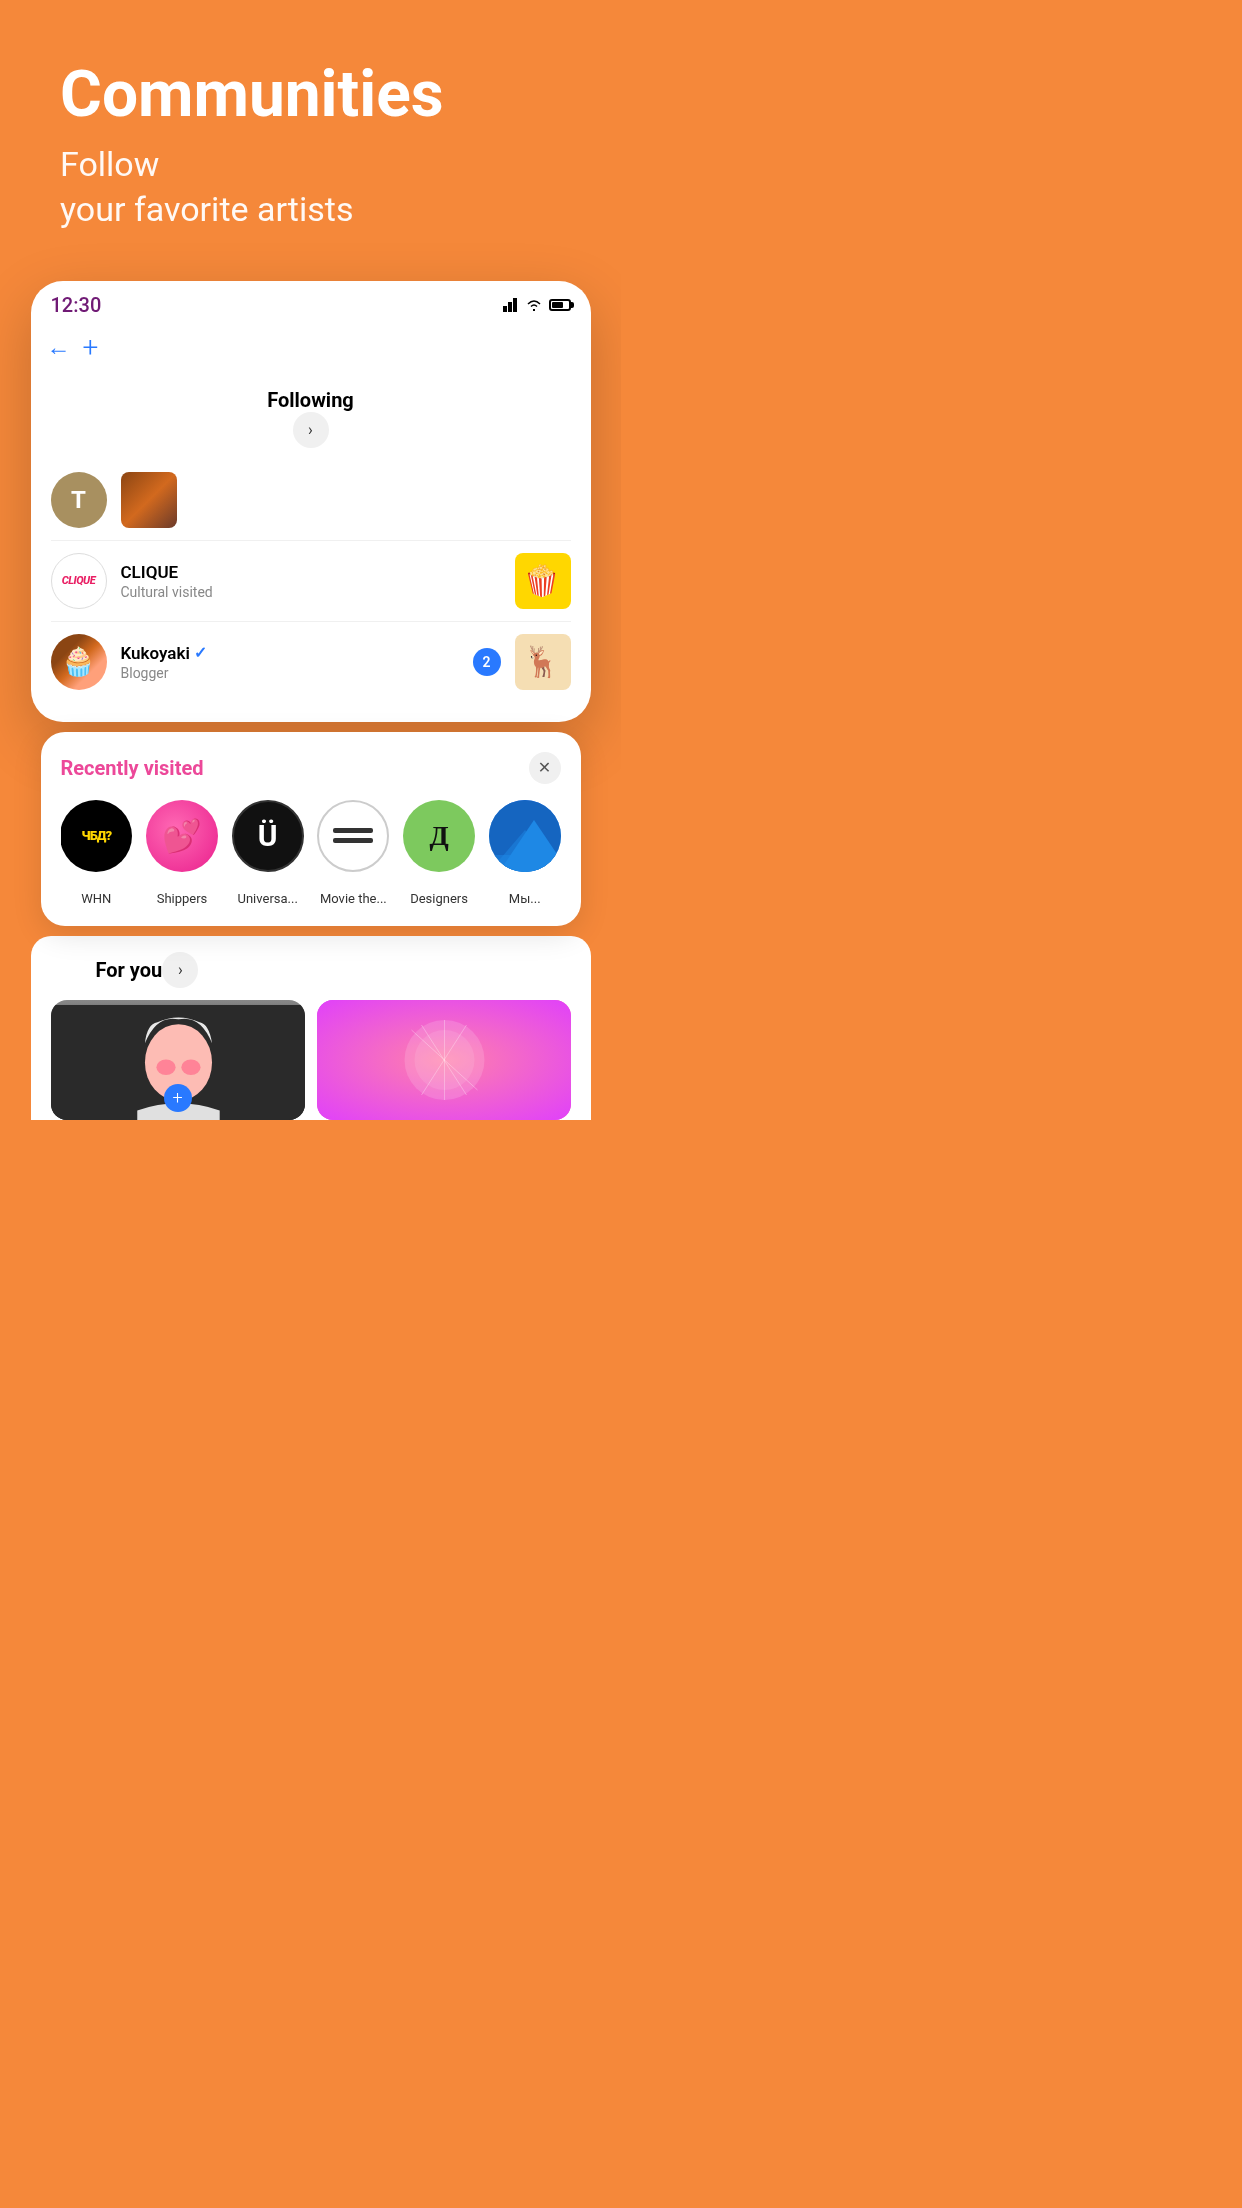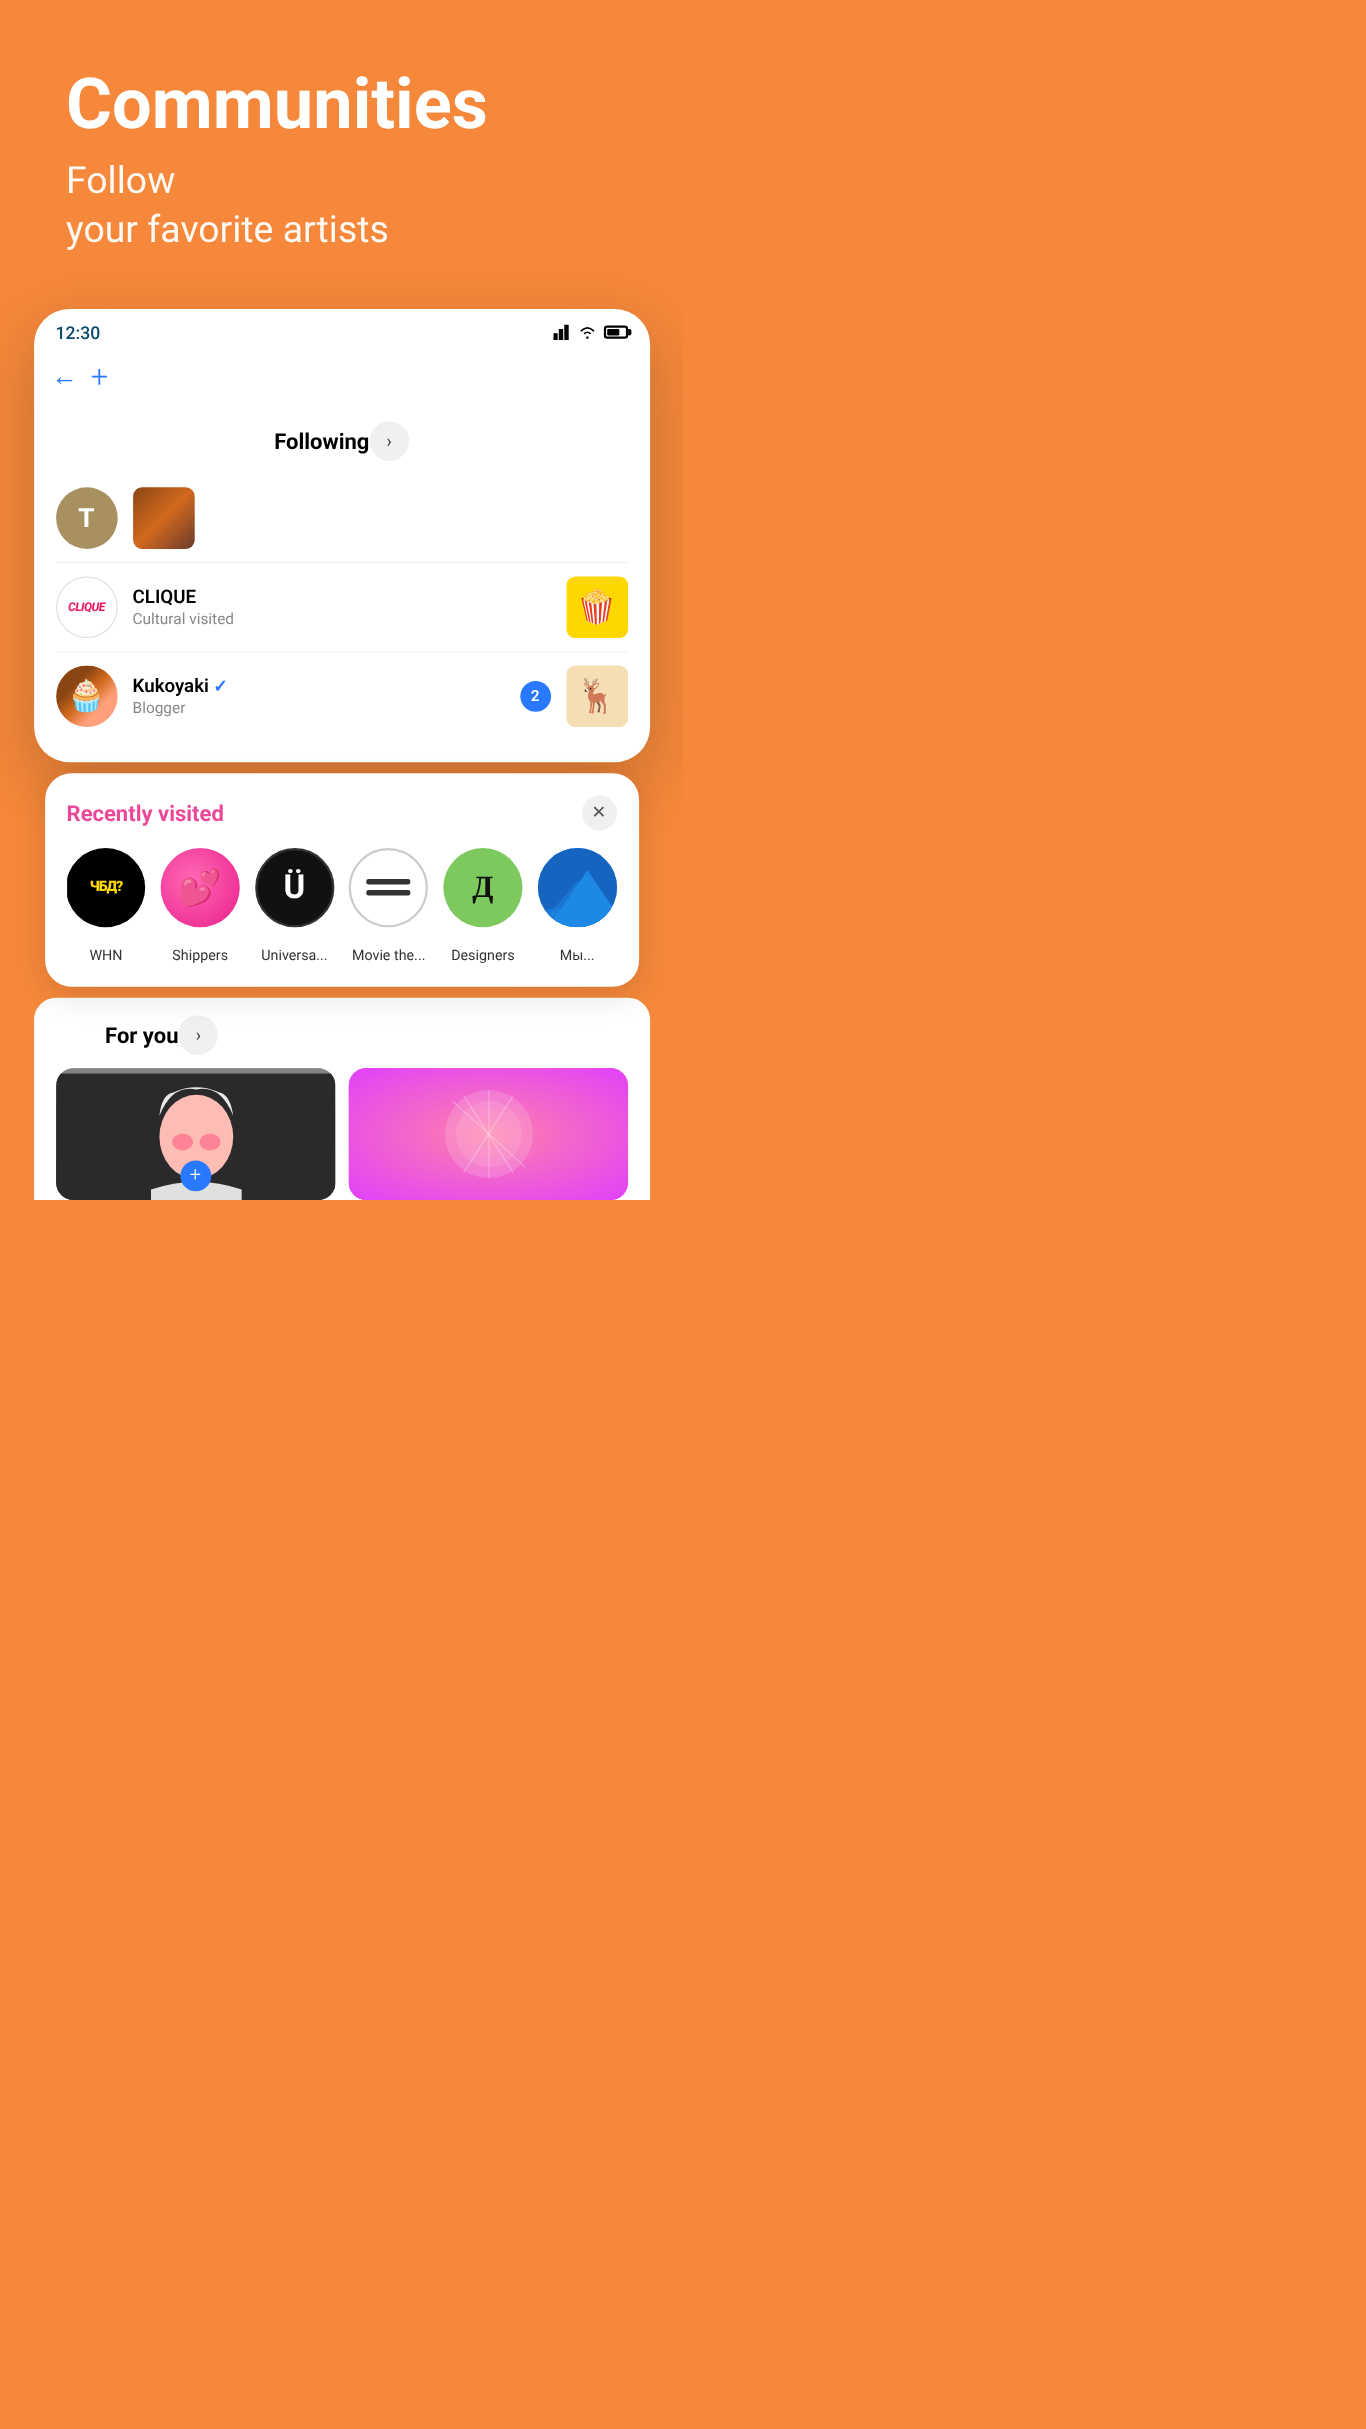--- a/index.html
+++ b/index.html
@@ -49,23 +49,23 @@
 
     
     .status-bar {
       display: flex;
       justify-content: space-between;
       align-items: center;
       padding: 12px 20px 6px 20px;
     }
 
     .status-time {
-      font-size: 16px;
+      font-size: 20px;
       font-weight: 500;
-      color: #0c4a6e;
+      color: #701a75;
     }
 
     .status-icons {
       display: flex;
       align-items: center;
       gap: 6px;
     }
 
     .battery-icon {
       width: 22px;
@@ -144,20 +144,21 @@
       font-weight: 300;
       cursor: pointer;
     }
 
     
     .section-header {
       display: flex;
       justify-content: center;
       align-items: center;
       padding: 8px 20px 12px 20px;
+      flex-direction: column;
     }
 
     .section-title {
       font-size: 20px;
       font-weight: 700;
       color: #000;
     }
 
     .chevron-btn {
       width: 36px;

